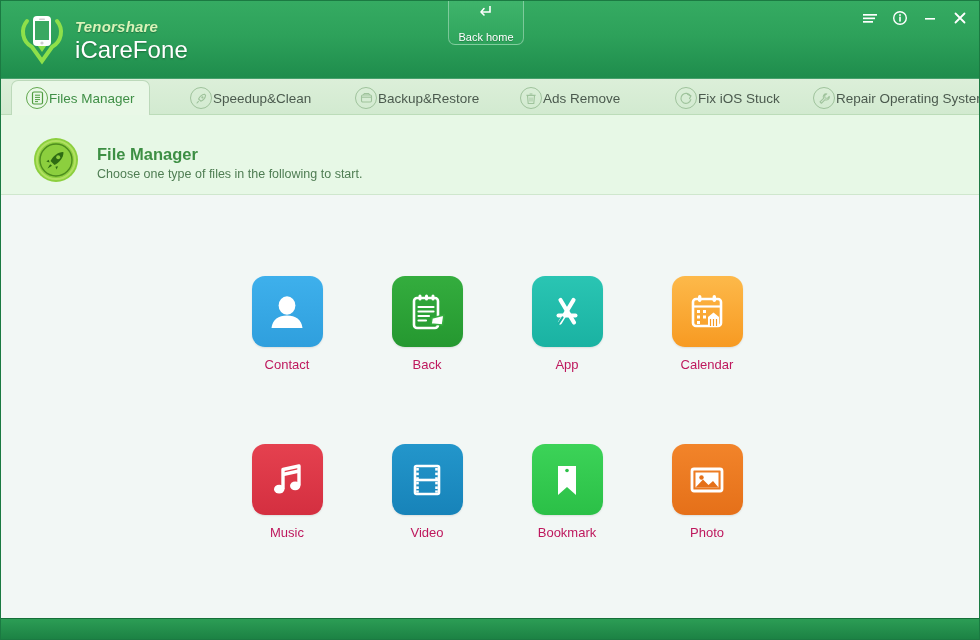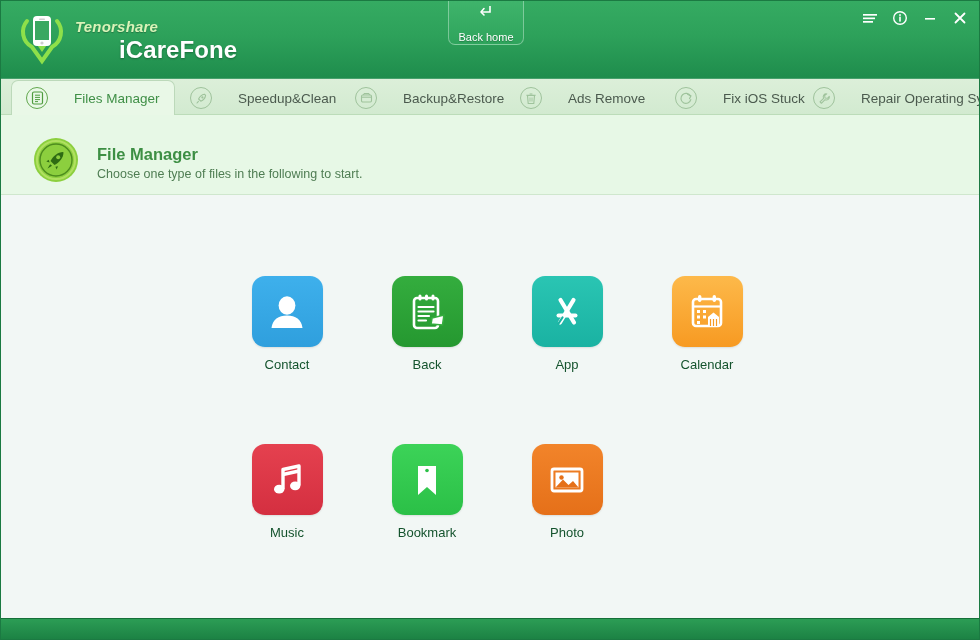--- a/index.html
+++ b/index.html
@@ -34,24 +34,23 @@
     display: flex; align-items: center; gap: 10px;
   }
   .brand-logo { width: 46px; height: 56px; position: relative; }
   .brand-text { display: flex; flex-direction: column; justify-content: center; padding-top: 2px;}
   .brand-top {
     font-size: 15px; color: #d9f3b8; font-style: italic; font-weight: bold;
     letter-spacing: .2px; line-height: 19px;
     text-shadow: 0 1px 1px rgba(0,0,0,.25);
   }
   .brand-bottom {
-    font-size: 24px; color: #ffffff; font-weight: bold;
+    font-size: 24px; color: #ffffff; font-weight: normal;
     line-height: 28px; letter-spacing: .1px;
     text-shadow: 0 1px 2px rgba(0,0,0,.3);
-    margin-left: 44px;
   }
 
   
   .back-home {
     position: absolute; left: 447px; top: 0;
     width: 76px; height: 44px;
     background: linear-gradient(180deg, #3fb46b 0%, #2ea45c 100%);
     border-bottom-left-radius: 7px; border-bottom-right-radius: 7px;
     border: 1px solid rgba(255,255,255,0.35);
     border-top: none;
@@ -77,21 +76,21 @@
 
   
   .tabbar {
     position: absolute; left: 0; top: 78px;
     width: 980px; height: 36px;
     background: linear-gradient(180deg, #dcefd9 0%, #d2ead0 100%);
     border-bottom: 1px solid #bcdcb9;
   }
   .tab {
     position: absolute; top: 2px; height: 34px;
-    display: flex; align-items: center; gap: 26px;
+    display: flex; align-items: center; gap: 1px;
     padding: 0 14px;
     cursor: pointer;
     white-space: nowrap;
   }
   .tab .tab-label {
     font-size: 13.5px; color: #4b5a4e;
   }
   .tab.active {
     background: #e9f8e7;
     border: 1px solid #bcd9ba;
@@ -182,21 +181,21 @@
     width: 140px;
   }
   .tile {
     width: 71px; height: 71px; border-radius: 13px;
     display: flex; align-items: center; justify-content: center;
     box-shadow: 0 1px 2px rgba(0,0,0,.10);
   }
   .tile svg { display: block; }
   .cell-label {
     margin-top: 10px;
-    font-size: 13px; color: #14532d;
+    font-size: 13px; color: #be185d;
     text-align: center;
   }
 
   
   .bottombar {
     position: absolute; left: 0; bottom: 0;
     width: 980px; height: 21px;
     background: linear-gradient(180deg, #2c9d55 0%, #1c8244 100%);
     border-top: 1px solid #157038;
   }
@@ -439,20 +438,43 @@
           <svg width="44" height="44" viewBox="0 0 44 44">
             <path d="M18 31 V11.5 L34 8 V27.5" fill="none" stroke="#ffffff" stroke-width="3.4" stroke-linejoin="round"></path>
             <path d="M18 16.5 L34 13" stroke="#ffffff" stroke-width="3.4"></path>
             <ellipse cx="14.2" cy="31.2" rx="5.2" ry="4.4" fill="#ffffff"></ellipse>
             <ellipse cx="30.2" cy="27.8" rx="5.2" ry="4.4" fill="#ffffff"></ellipse>
           </svg>
         </div>
         <div class="cell-label">Music</div>
       </div>
 
+      <div class="cell">
+        <div class="tile" style="background:linear-gradient(180deg,#2396cb 0%,#1783b9 100%);">
+          <svg width="44" height="44" viewBox="0 0 44 44">
+            <rect x="10" y="8" width="24" height="28" rx="1.5" fill="none" stroke="#ffffff" stroke-width="2.6"></rect>
+            <path d="M10 22 H34" stroke="#ffffff" stroke-width="2.6"></path>
+            <g fill="#ffffff">
+              <rect x="11.2" y="10" width="2.6" height="2.6"></rect>
+              <rect x="11.2" y="14.6" width="2.6" height="2.6"></rect>
+              <rect x="11.2" y="19.2" width="2.6" height="2.6"></rect>
+              <rect x="11.2" y="23.8" width="2.6" height="2.6"></rect>
+              <rect x="11.2" y="28.4" width="2.6" height="2.6"></rect>
+              <rect x="11.2" y="32.4" width="2.6" height="2.2"></rect>
+              <rect x="30.2" y="10" width="2.6" height="2.6"></rect>
+              <rect x="30.2" y="14.6" width="2.6" height="2.6"></rect>
+              <rect x="30.2" y="19.2" width="2.6" height="2.6"></rect>
+              <rect x="30.2" y="23.8" width="2.6" height="2.6"></rect>
+              <rect x="30.2" y="28.4" width="2.6" height="2.6"></rect>
+              <rect x="30.2" y="32.4" width="2.6" height="2.2"></rect>
+            </g>
+          </svg>
+        </div>
+        <div class="cell-label">Video</div>
+      </div>
 
       <div class="cell">
         <div class="tile" style="background:linear-gradient(180deg,#3cd358 0%,#2bc047 100%);">
           <svg width="44" height="44" viewBox="0 0 44 44">
             <path d="M13 8 H31 V37 L22 29 L13 37 Z" fill="#ffffff"></path>
             <circle cx="22" cy="12.5" r="1.8" fill="#2bc047"></circle>
           </svg>
         </div>
         <div class="cell-label">Bookmark</div>
       </div>

